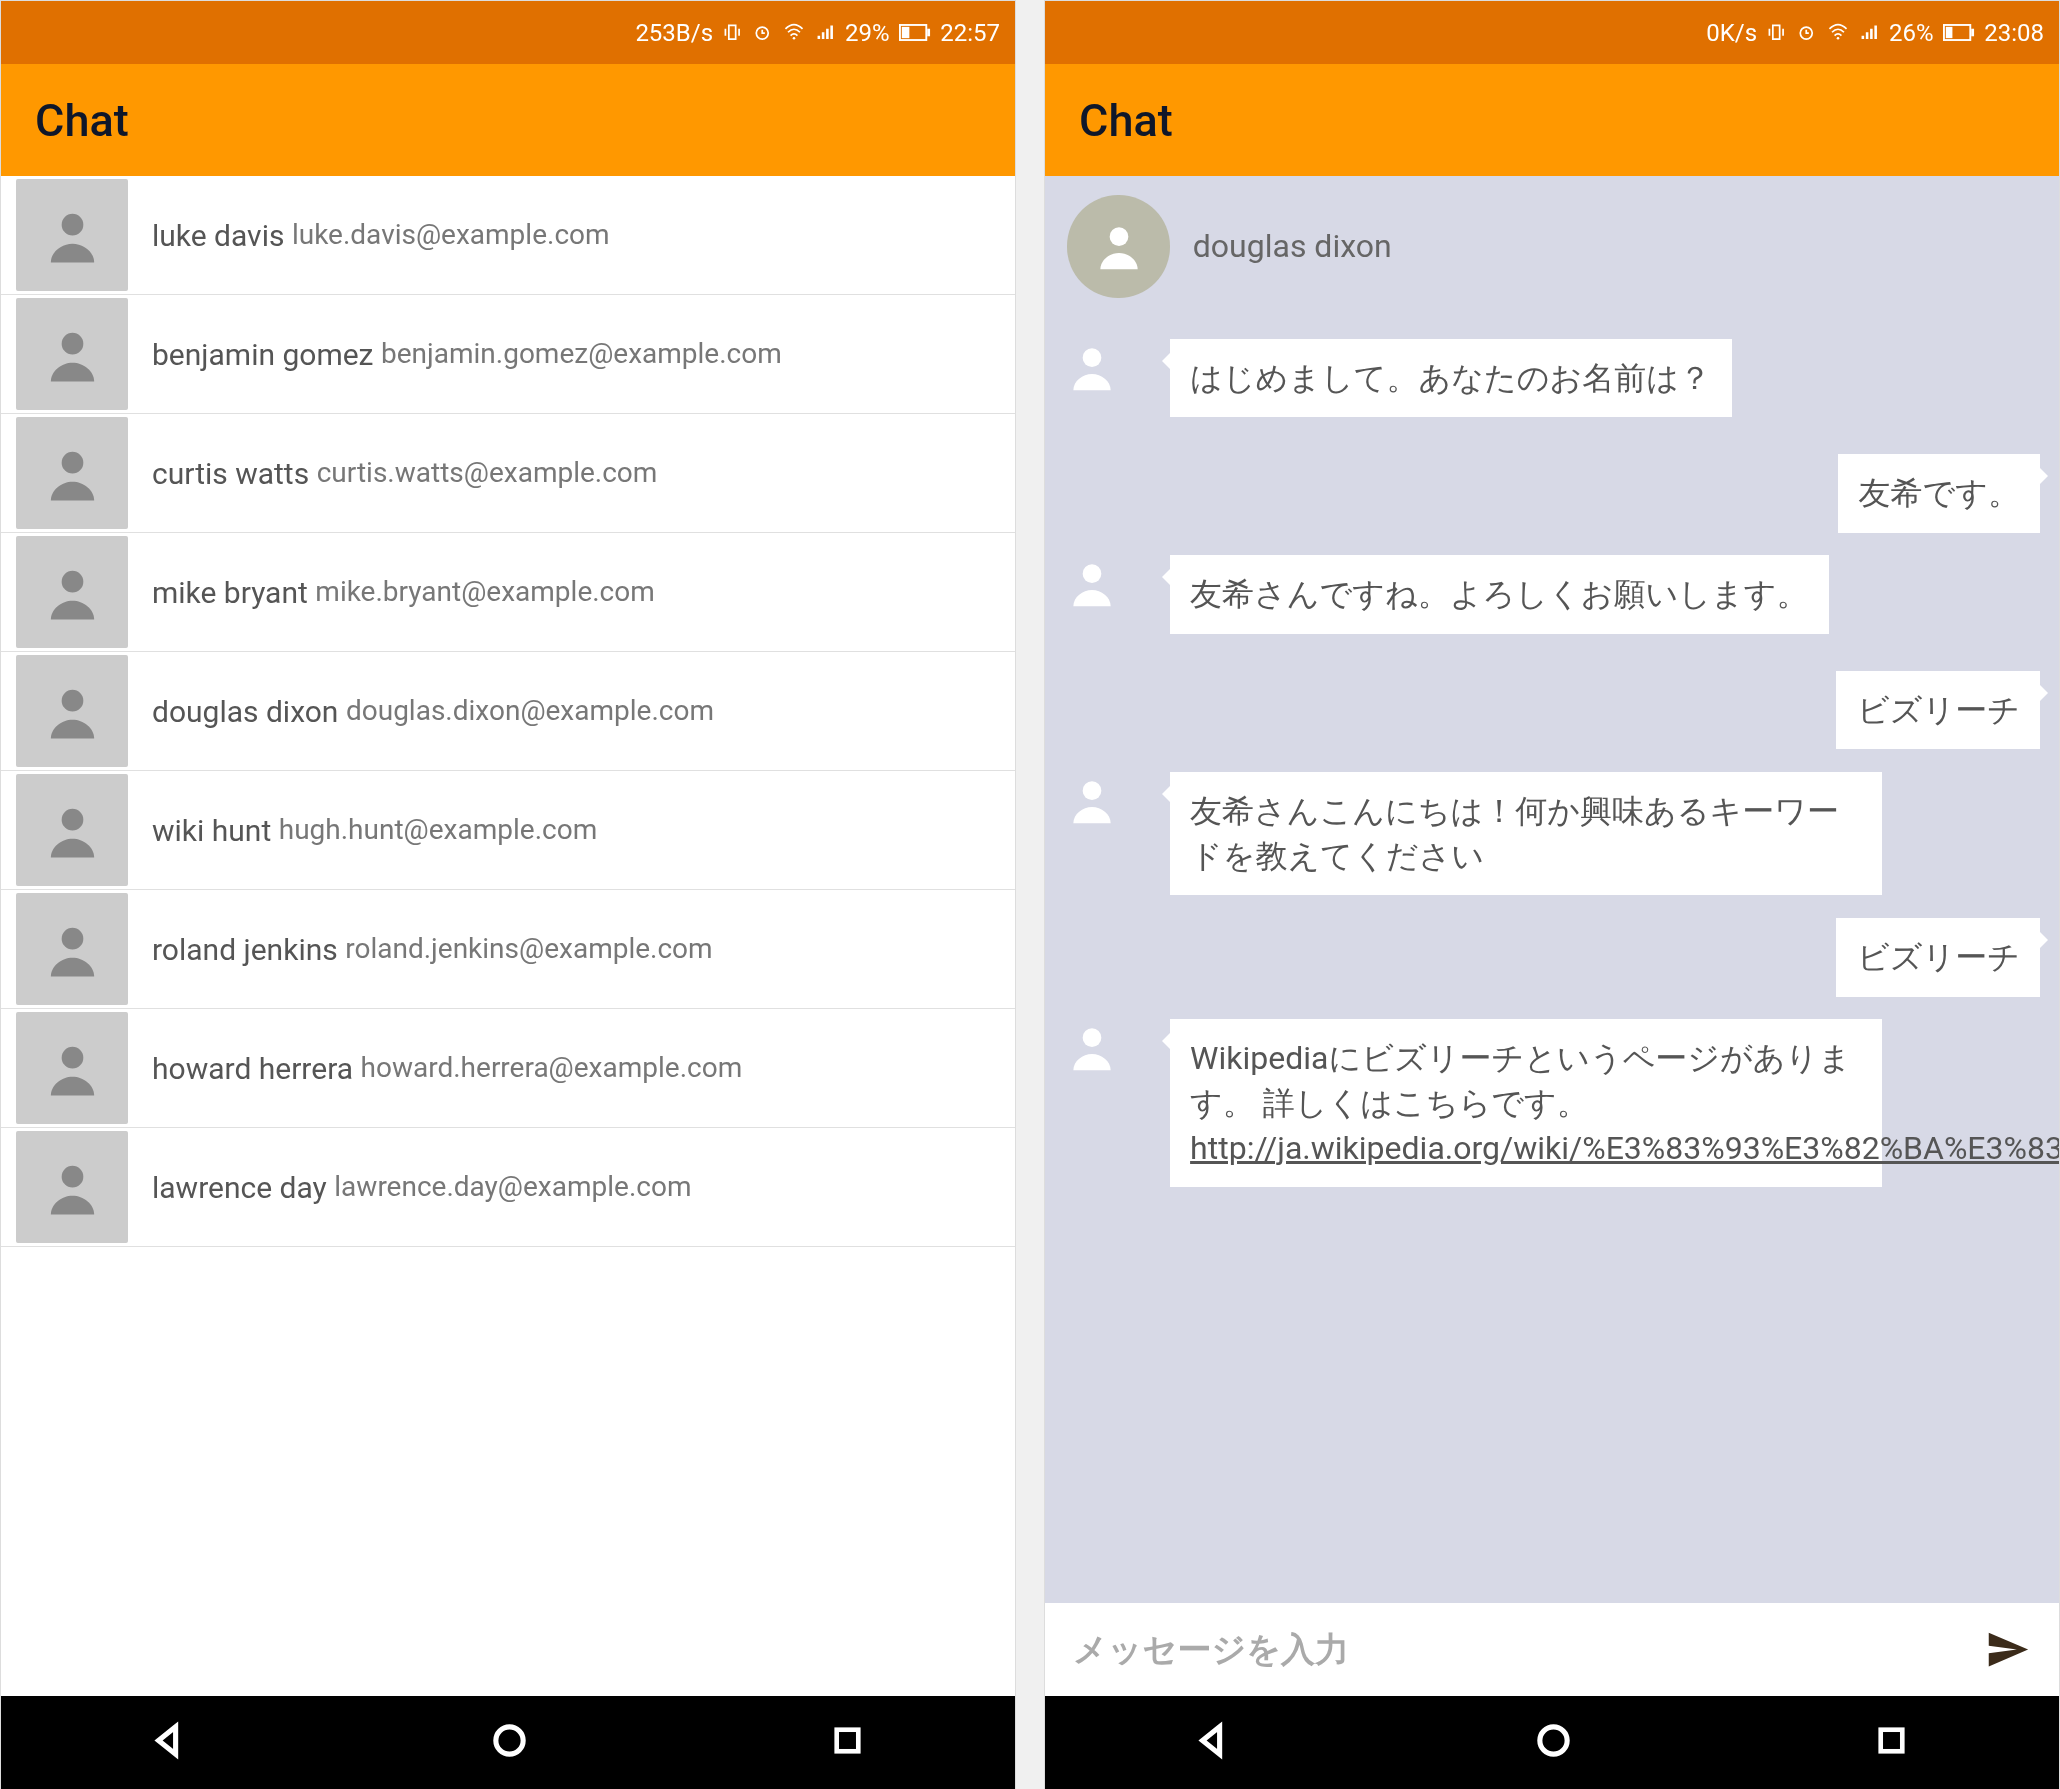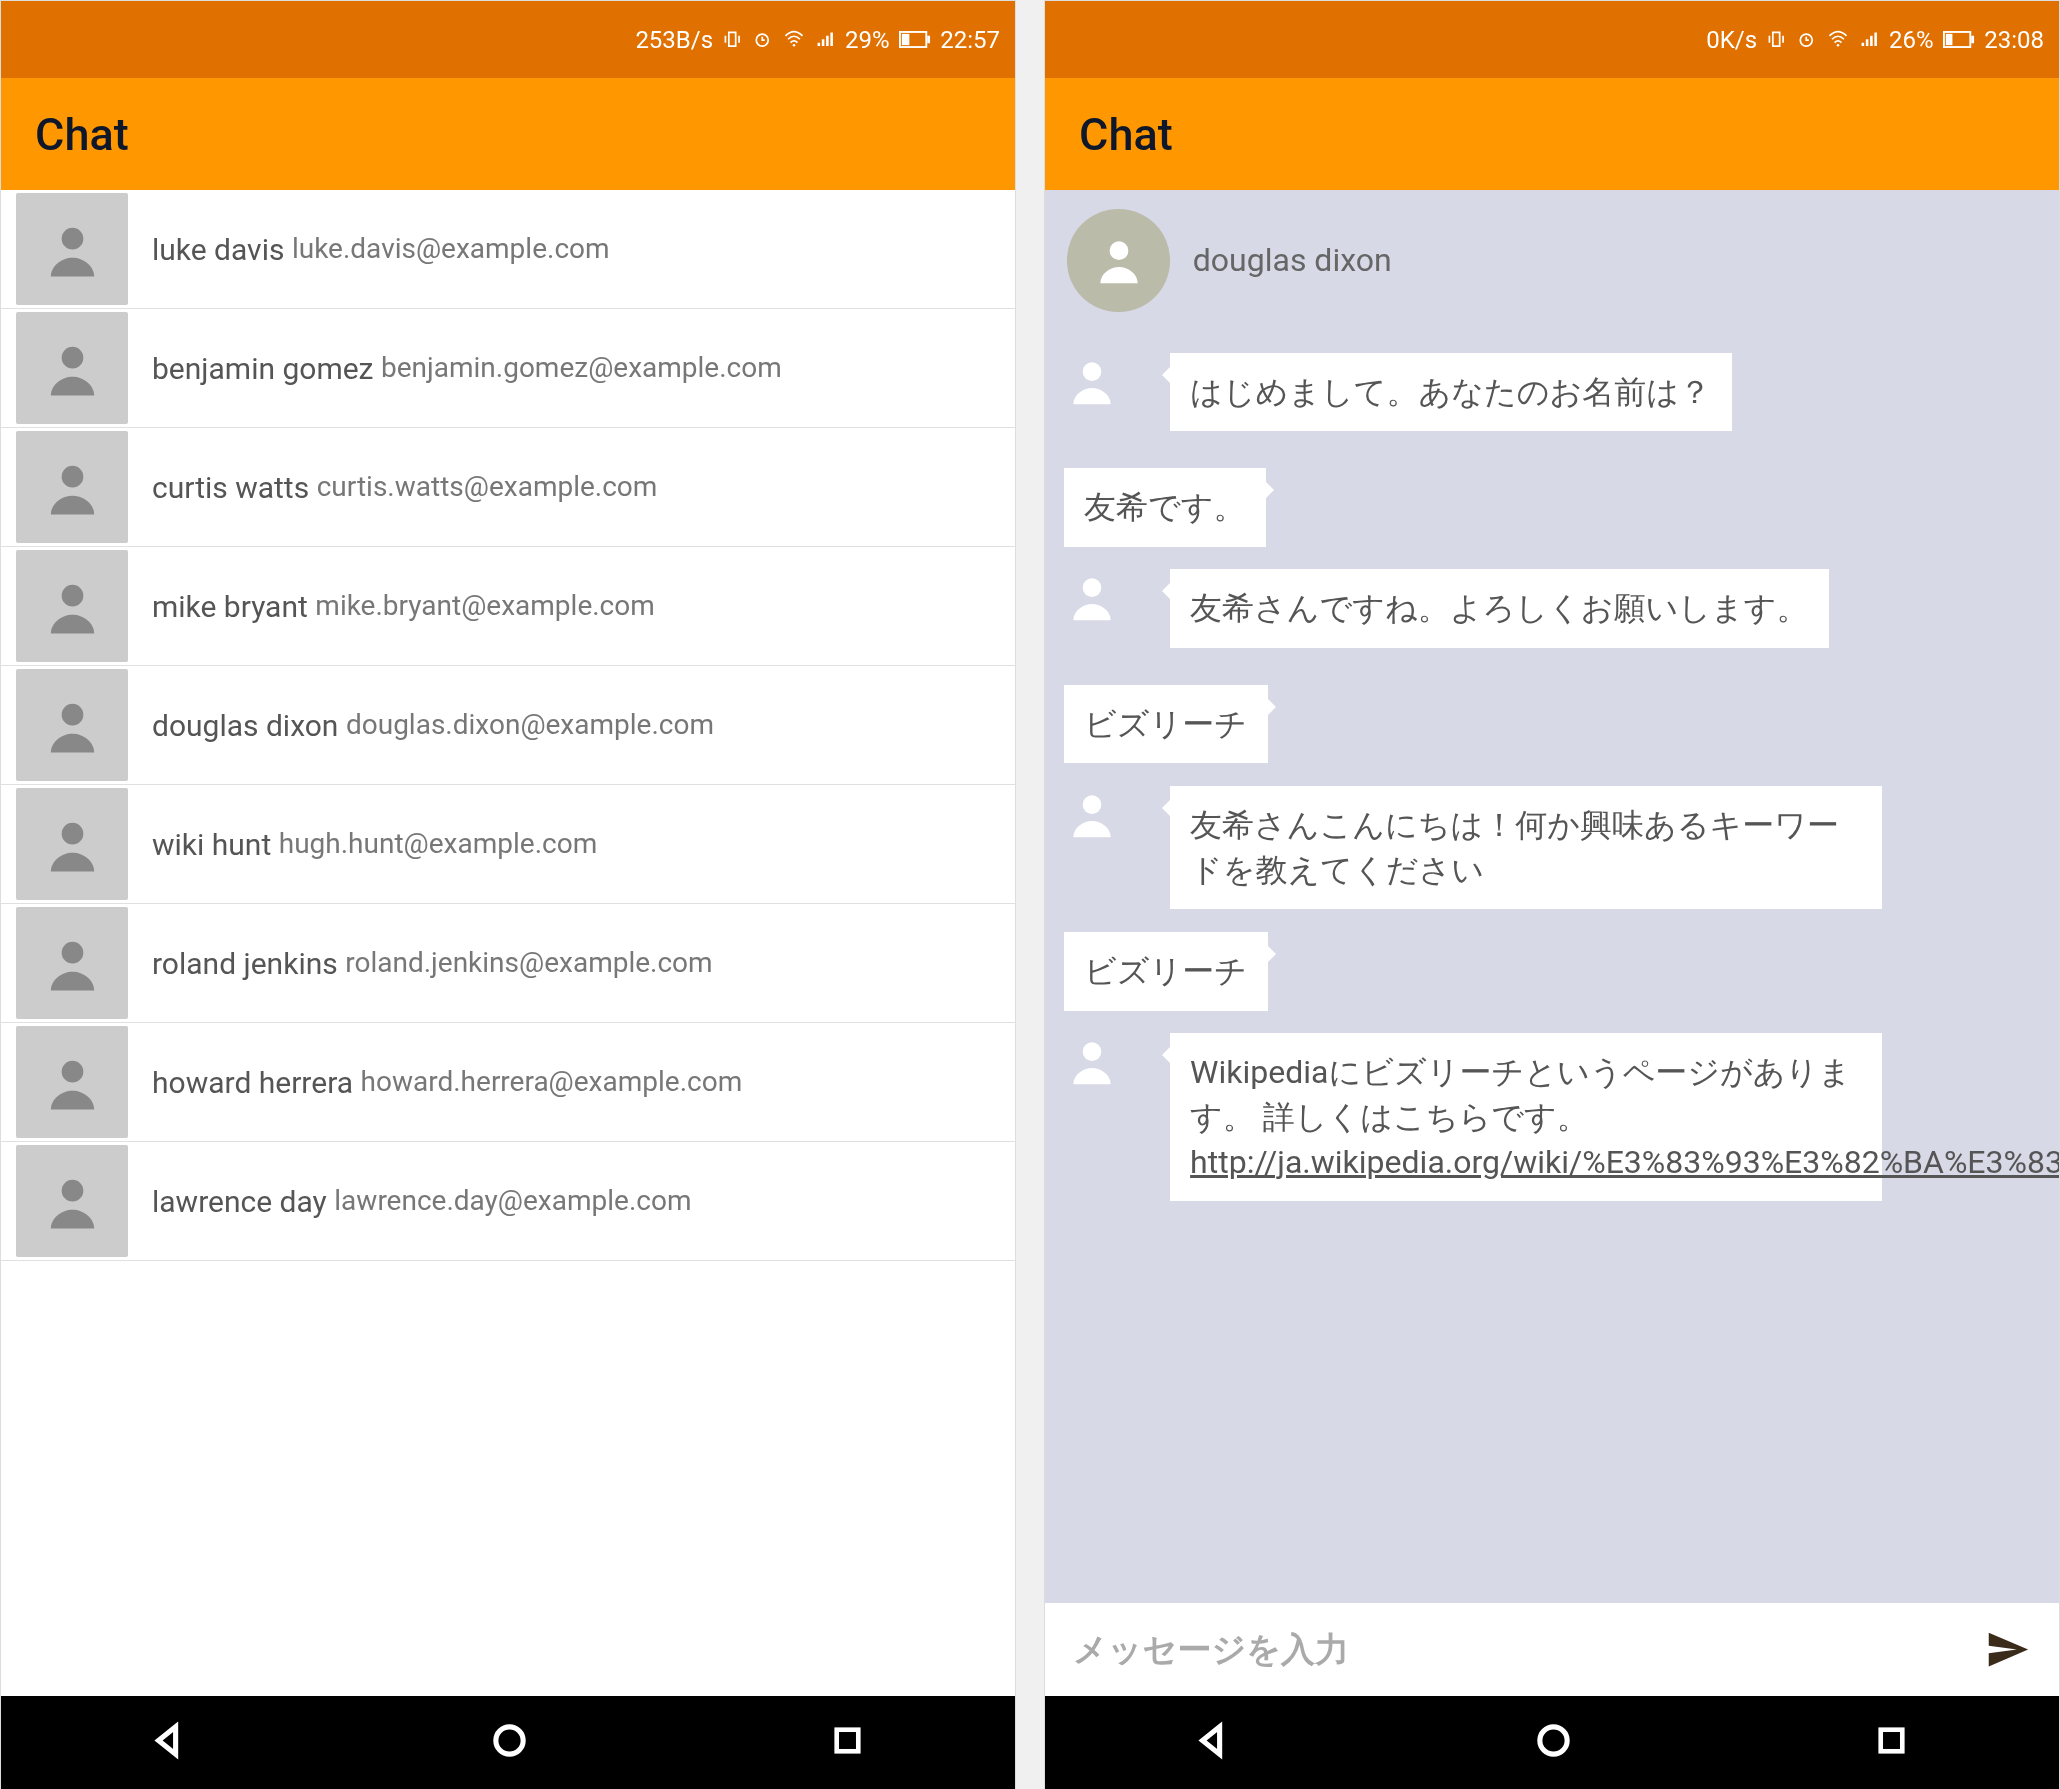--- a/index.html
+++ b/index.html
@@ -28,21 +28,21 @@
   }
   
   .statusbar {
     height: 45px;
     background: #e07000;
     display: flex;
     align-items: center;
     justify-content: flex-end;
     color: #fff;
     font-size: 24px;
-    padding: 16px 15px;
+    padding: 9px 15px;
     gap: 9.3px;
   }
   .statusbar .sp { display:flex; align-items:center; gap:7.5px; }
   .statusbar svg { fill:#fff; }
   
   .appbar {
     height: 112px;
     background: #ff9800;
     display: flex;
     align-items: center;
@@ -99,21 +99,21 @@
     width: 103px; height:103px; border-radius:51px; background:#bba;
     display:flex; align-items:center; justify-content:center;
   }
   .avatar-round svg { width:56px; height:56px; fill:#fff; }
   .chat-header .name { color:#666; font-size: 32px; }
 
   .messages { flex:1; overflow:hidden; padding: 0 18.6px; }
 
   .msg-row { display:flex; margin: 22.4px 0; align-items:flex-start; }
   .msg-row.in { justify-content:flex-start; }
-  .msg-row.out { }
+  .msg-row.out { justify-content:flex-end; }
   .msg-row .avatar-round { width:93px; height:93px; border-radius:47px; margin-right:13px; flex-shrink:0; }
   .bubble {
     background:#fff;
     padding: 17px 20.5px;
     font-size: 32px;
     color:#555;
     max-width: 671px;
     position: relative;
     line-height: 1.4;
   }

